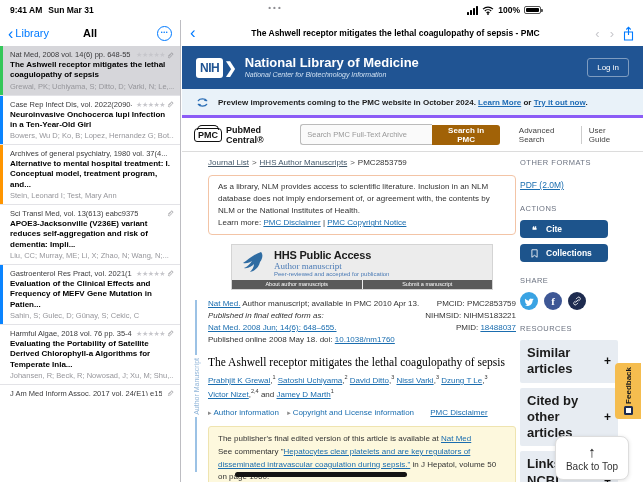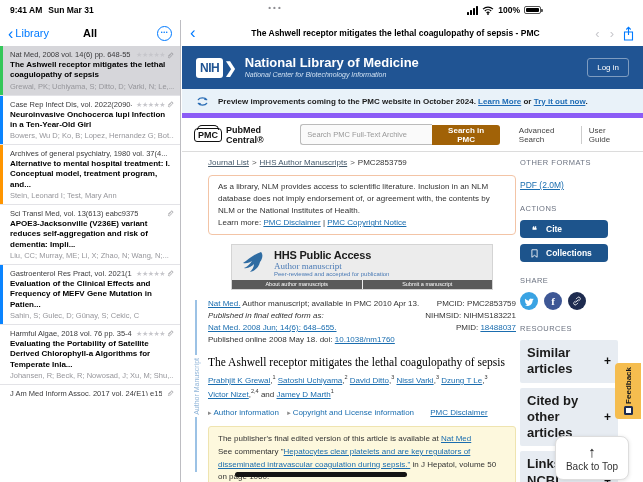--- a/index.html
+++ b/index.html
@@ -56,21 +56,21 @@
   .nih{height:43px;background:#205493;display:flex;align-items:center;padding:0 14px;color:#fff}
   .nih-box{background:#fff;border-radius:3px;padding:3px 4px;font-weight:800;font-size:12px;color:#205493;letter-spacing:-0.5px}
   .nih-swoosh{color:#fff;font-size:15px;font-weight:700;margin:0 8px 0 1px}
   .nih-swoosh::before{content:"\276F"}
   .nih-names{line-height:1.15}
   .nih-org{font-size:13px;font-weight:700}
   .nih-sub{font-size:7px;font-style:italic;color:#cfe0f2}
   .login-btn{margin-left:auto;border:1px solid #7e9cc0;border-radius:3px;color:#fff;font-size:8px;padding:4px 9px;background:transparent}
 
   
-  .pbanner{height:29px;background:#e9f2f9;border-bottom:5px solid #8b5cf6;display:flex;align-items:center;padding:0 14px;gap:9px}
+  .pbanner{height:29px;background:#e9f2f9;border-bottom:3px solid #8b5cf6;display:flex;align-items:center;padding:0 14px;gap:9px}
   .swirl{width:13px;height:13px;flex-shrink:0}
   .pbanner-text{font-size:8px;font-weight:700;color:#1b1b1b}
   .pbanner-text a{color:#1f6cb5;text-decoration:underline}
 
   
   .pmcbar{height:34px;background:#fff;border-bottom:1px solid #dcdcdc;display:flex;align-items:center;padding:0 12px}
   .pmc-logo{display:flex;align-items:center;gap:4px;margin-right:10px}
   .pmc-badge{border:1.5px solid #111;border-radius:4px 4px 3px 3px;font-weight:800;font-size:9px;padding:1px 3px;color:#111;position:relative}
   .pmc-badge::before{content:"";position:absolute;left:2px;right:2px;top:-4px;height:4px;
     border:1.5px solid #111;border-bottom:none;border-radius:6px 6px 0 0}

